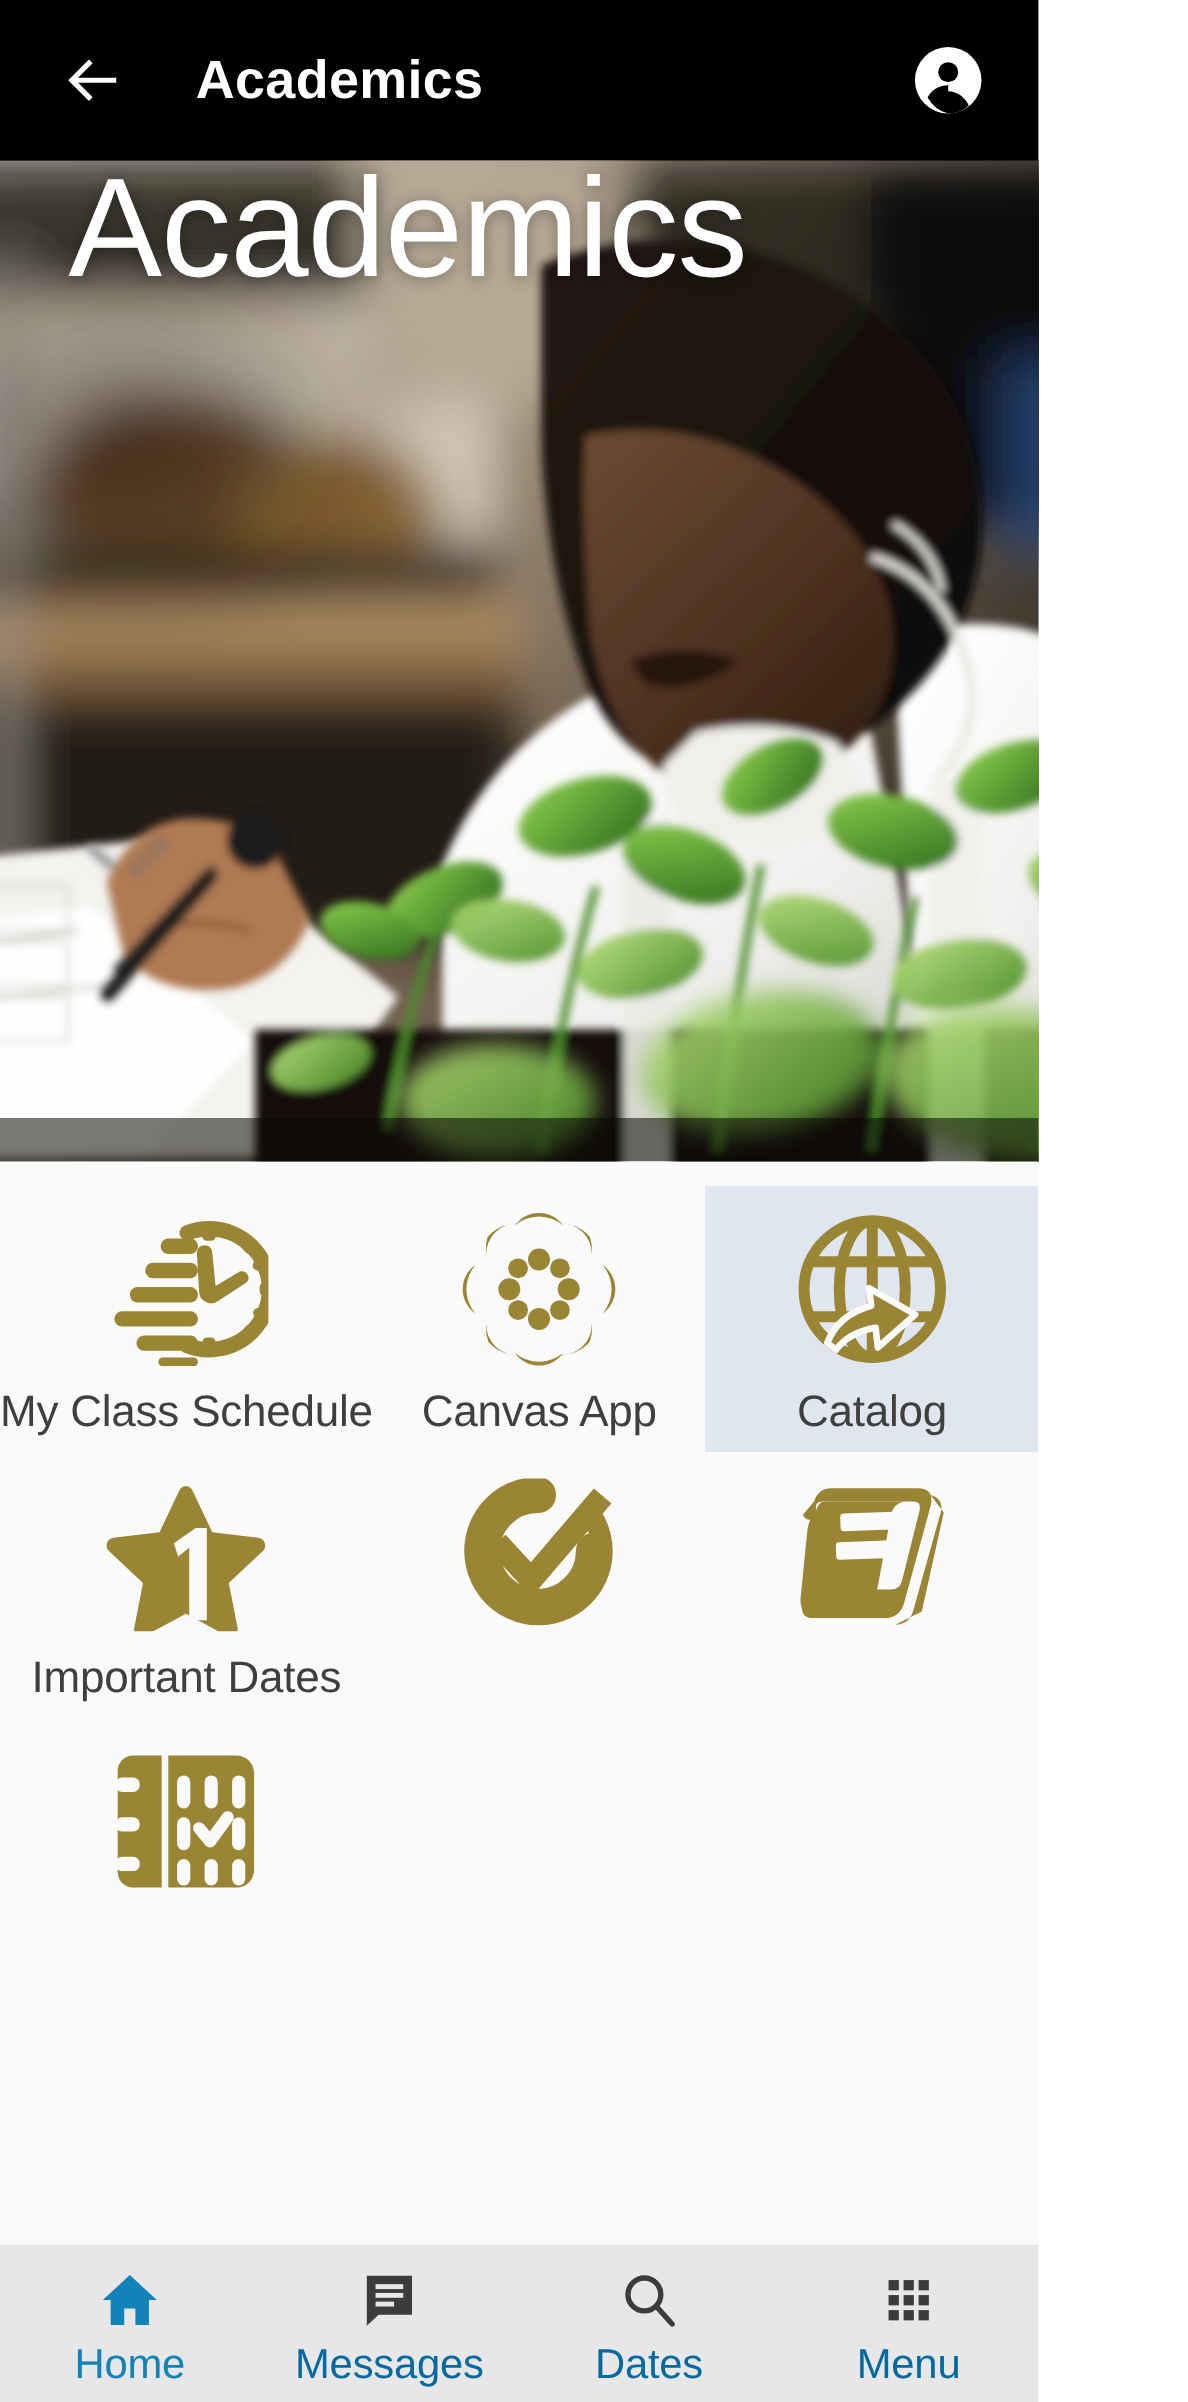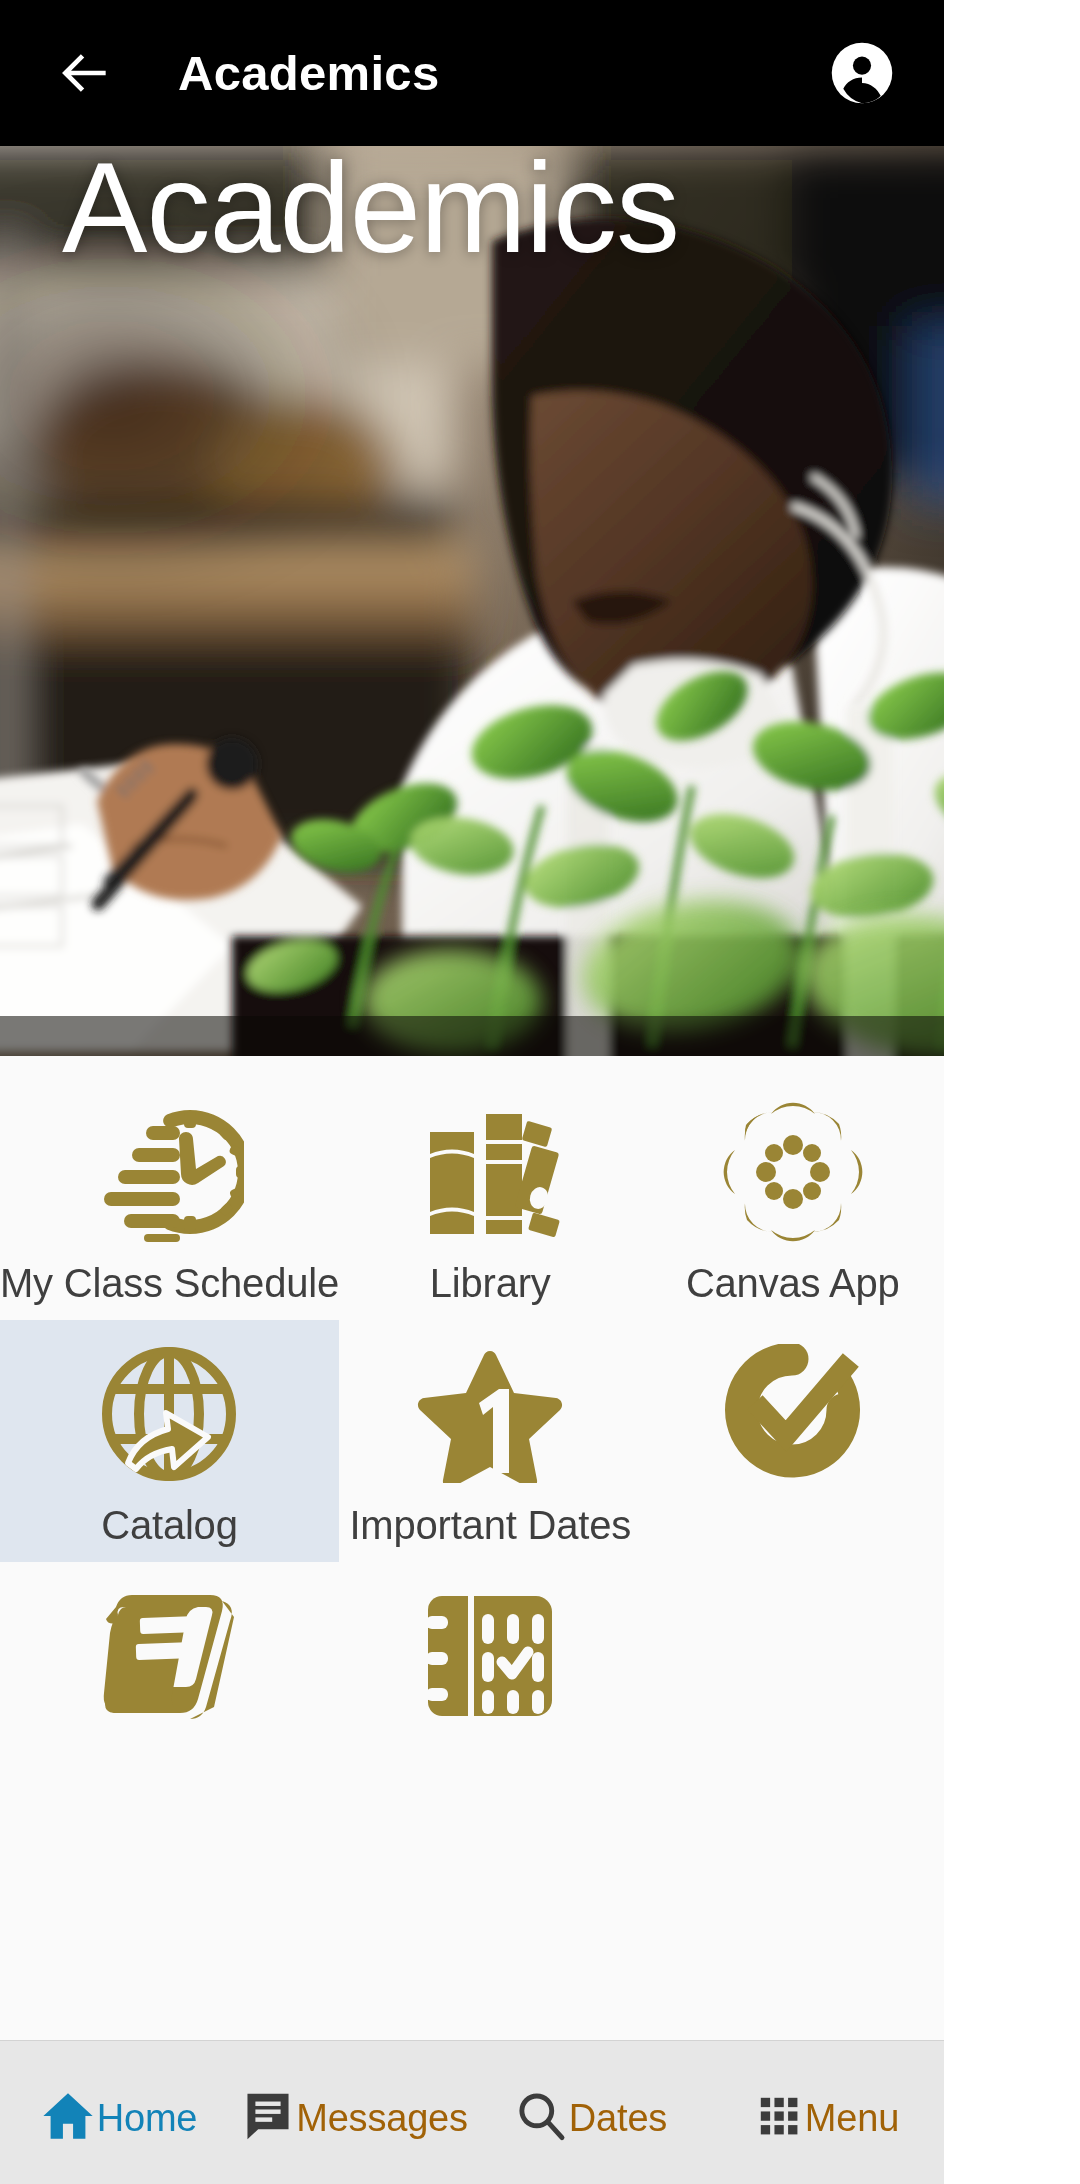--- a/index.html
+++ b/index.html
@@ -136,36 +136,36 @@
     flex: 0 0 144px;
     height: 144px;
     background: #e7e7e7;
     border-top: 1px solid #d3d3d3;
     display: flex;
     align-items: stretch;
   }
   .nav-item {
     flex: 1 1 0;
     display: flex;
-    flex-direction: row;
+    flex-direction: column;
     align-items: center;
     justify-content: center;
     cursor: pointer;
     padding-top: 6px;
   }
   .nav-icon {
     height: 64px;
     display: flex;
     align-items: center;
     justify-content: center;
   }
   .nav-label {
     margin-top: 6px;
     font-size: 38px;
-    color: #a16207;
+    color: #0369a1;
     letter-spacing: -0.2px;
   }
   .nav-item.active .nav-label { color: #1283b8; }
 </style>
 </head>
 <body>
 
 <div class="phone">
 
   <div class="appbar">
@@ -357,40 +357,20 @@
               <rect x="24" y="68" width="62" height="14" rx="7"></rect>
               <rect x="10" y="90" width="76" height="14" rx="7"></rect>
               <rect x="30" y="112" width="56" height="14" rx="7"></rect>
               <rect x="50" y="132" width="36" height="8" rx="4"></rect>
             </g>
           </svg>
         </div>
         <div class="tile-label">My Class Schedule</div>
       </div>
 
-      <div class="tile">
-        <div class="tile-icon">
-          <svg width="140" height="140" viewBox="0 0 140 140">
-            <g fill="#9a8535">
-              <path d="M10 30h44v22c-14-6-30-6-44 0z"></path>
-              <path d="M10 56c14-6 30-6 44 0v54c-14-6-30-6-44 0z"></path>
-              <path d="M10 114c14-6 30-6 44 0v18H10z"></path>
-              <rect x="66" y="12" width="36" height="26"></rect>
-              <rect x="66" y="42" width="36" height="16"></rect>
-              <rect x="66" y="62" width="36" height="52"></rect>
-              <rect x="66" y="118" width="36" height="14"></rect>
-              <rect x="104" y="22" width="26" height="20" rx="2" transform="rotate(16 117 32)"></rect>
-              <rect x="103" y="46" width="28" height="64" rx="3" transform="rotate(16 117 78)"></rect>
-              <rect x="110" y="114" width="28" height="18" rx="2" transform="rotate(16 124 123)"></rect>
-              <ellipse cx="119" cy="96" rx="9" ry="11" fill="#fafafa" transform="rotate(16 119 96)"></ellipse>
-            </g>
-          </svg>
-        </div>
-        <div class="tile-label">Library</div>
-      </div>
 
       <div class="tile">
         <div class="tile-icon">
           <svg width="140" height="140" viewBox="0 0 140 140">
             <g fill="#9a8535">
               <circle cx="70" cy="43" r="10"></circle>
                 <circle cx="70" cy="97" r="10"></circle>
               <circle cx="43" cy="70" r="10"></circle>
                 <circle cx="97" cy="70" r="10"></circle>
               <circle cx="51" cy="51" r="9"></circle>

